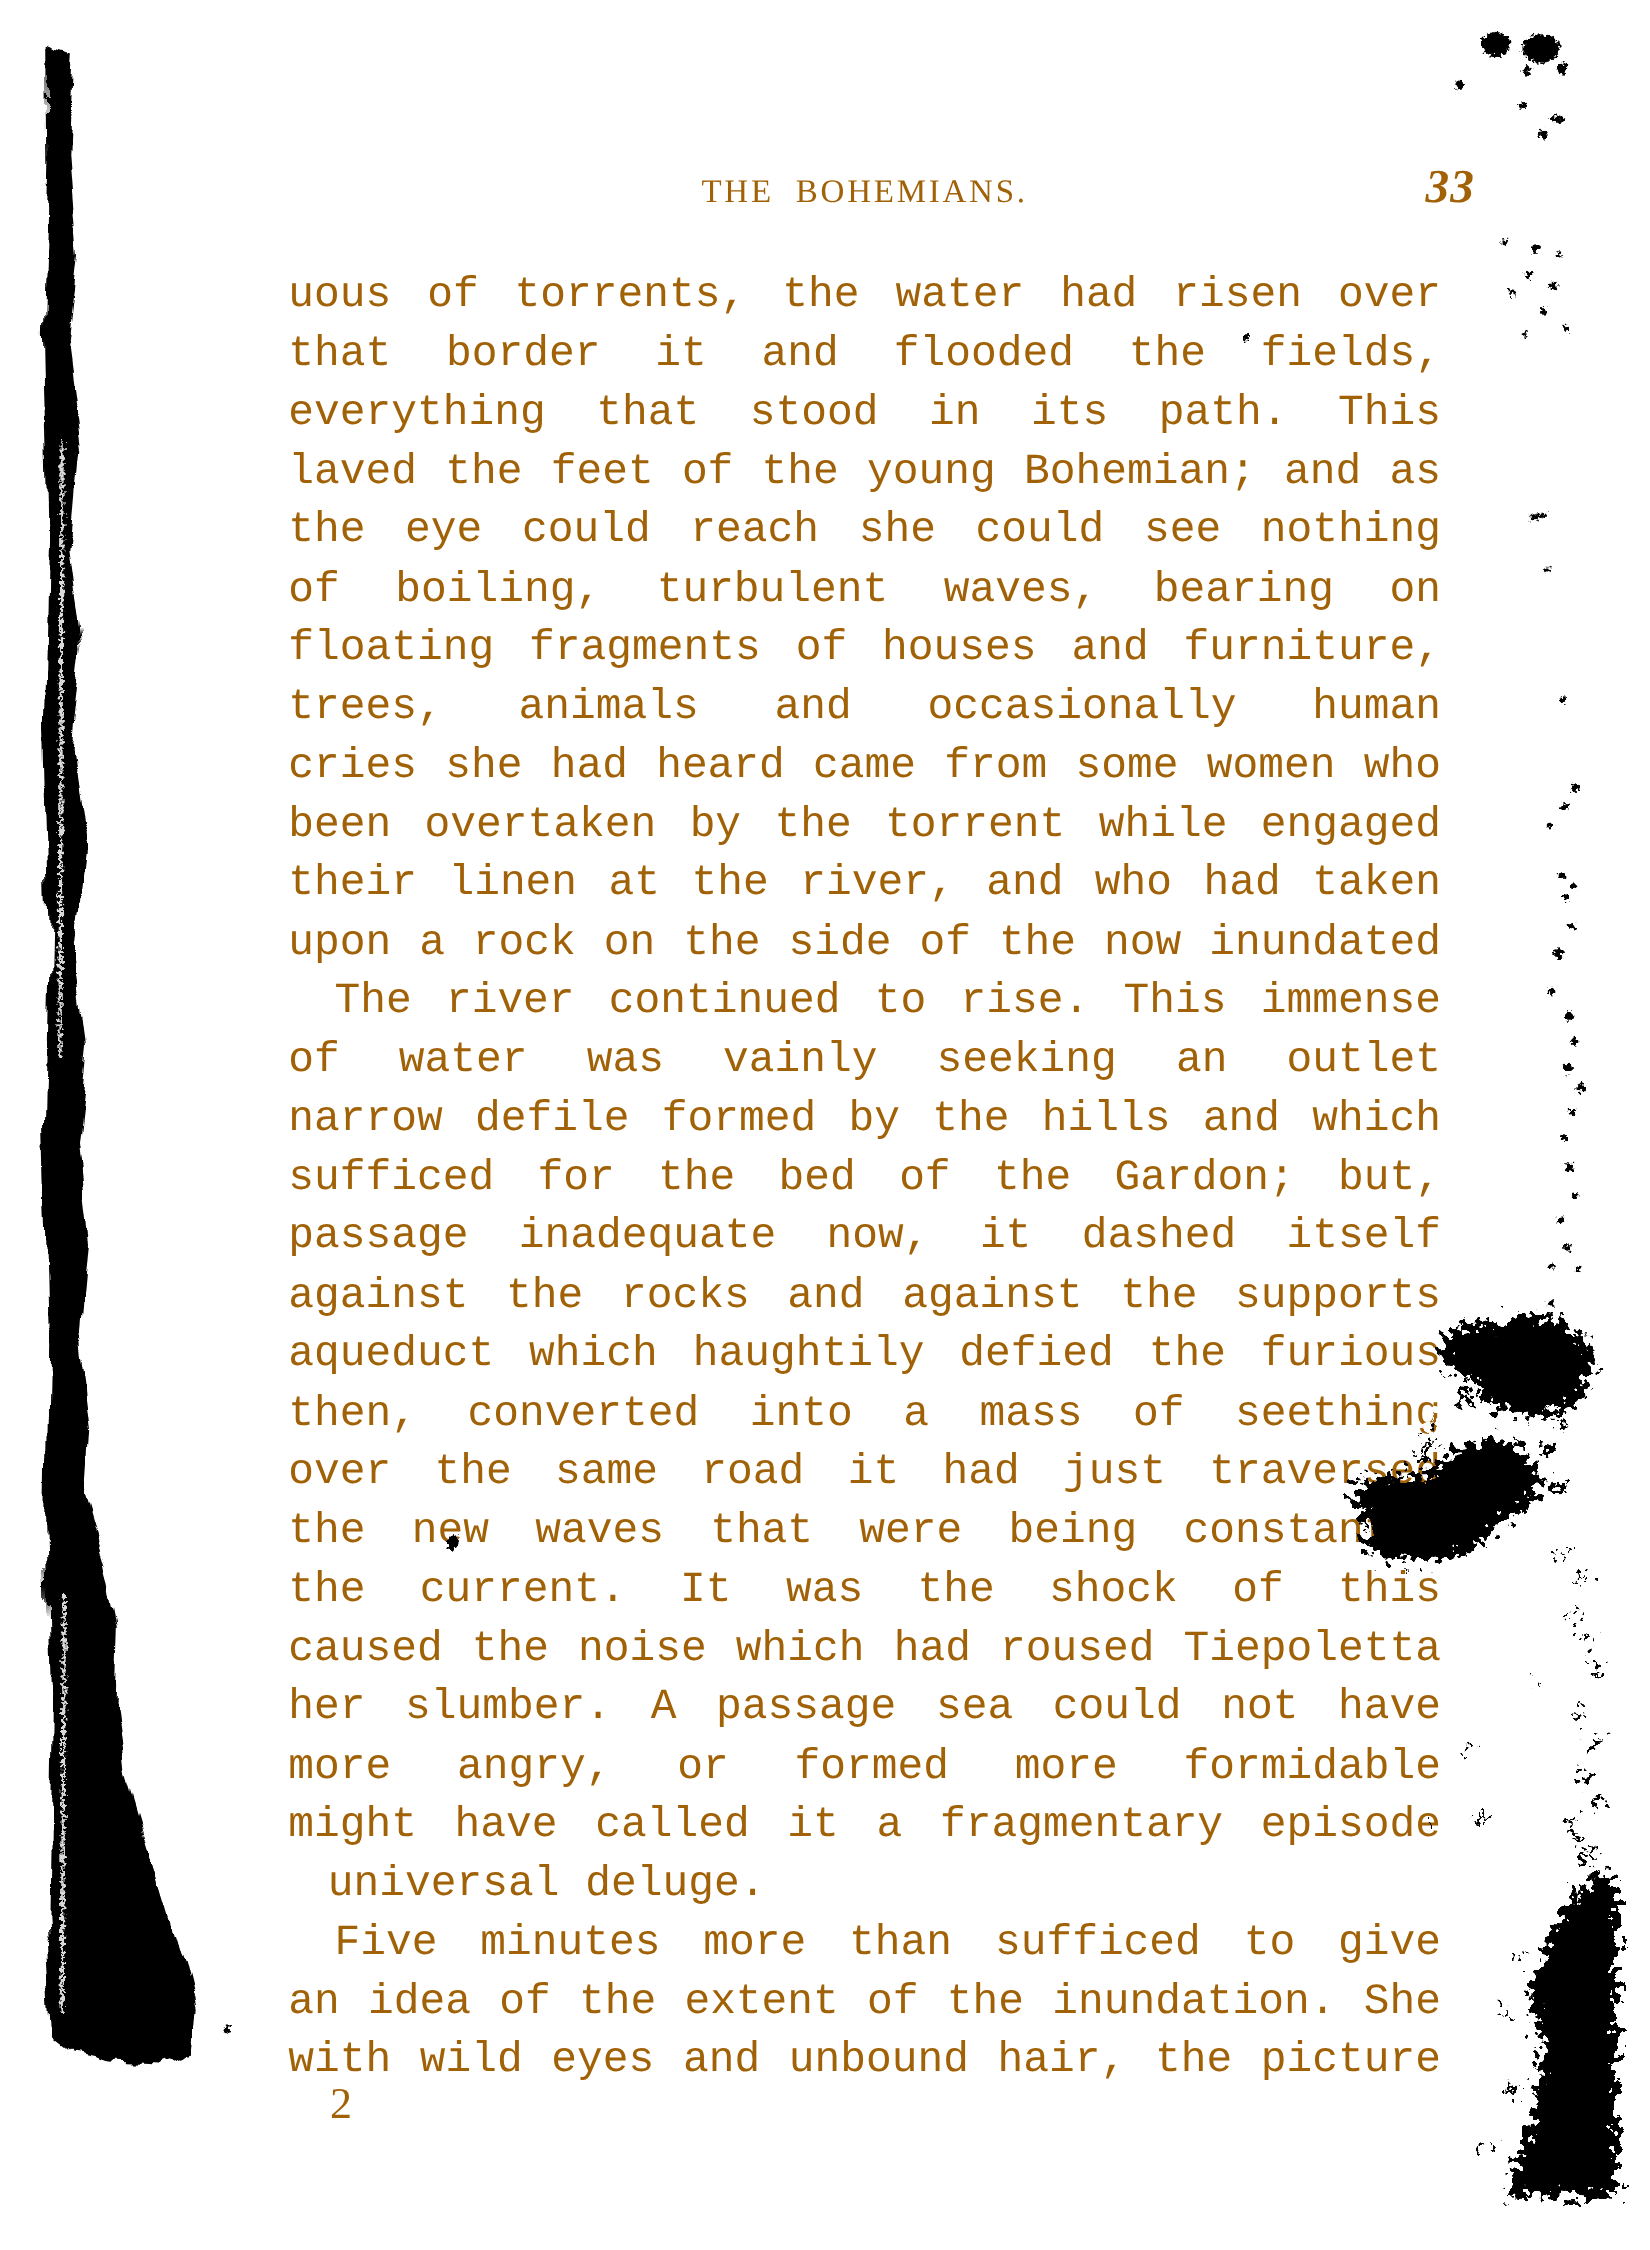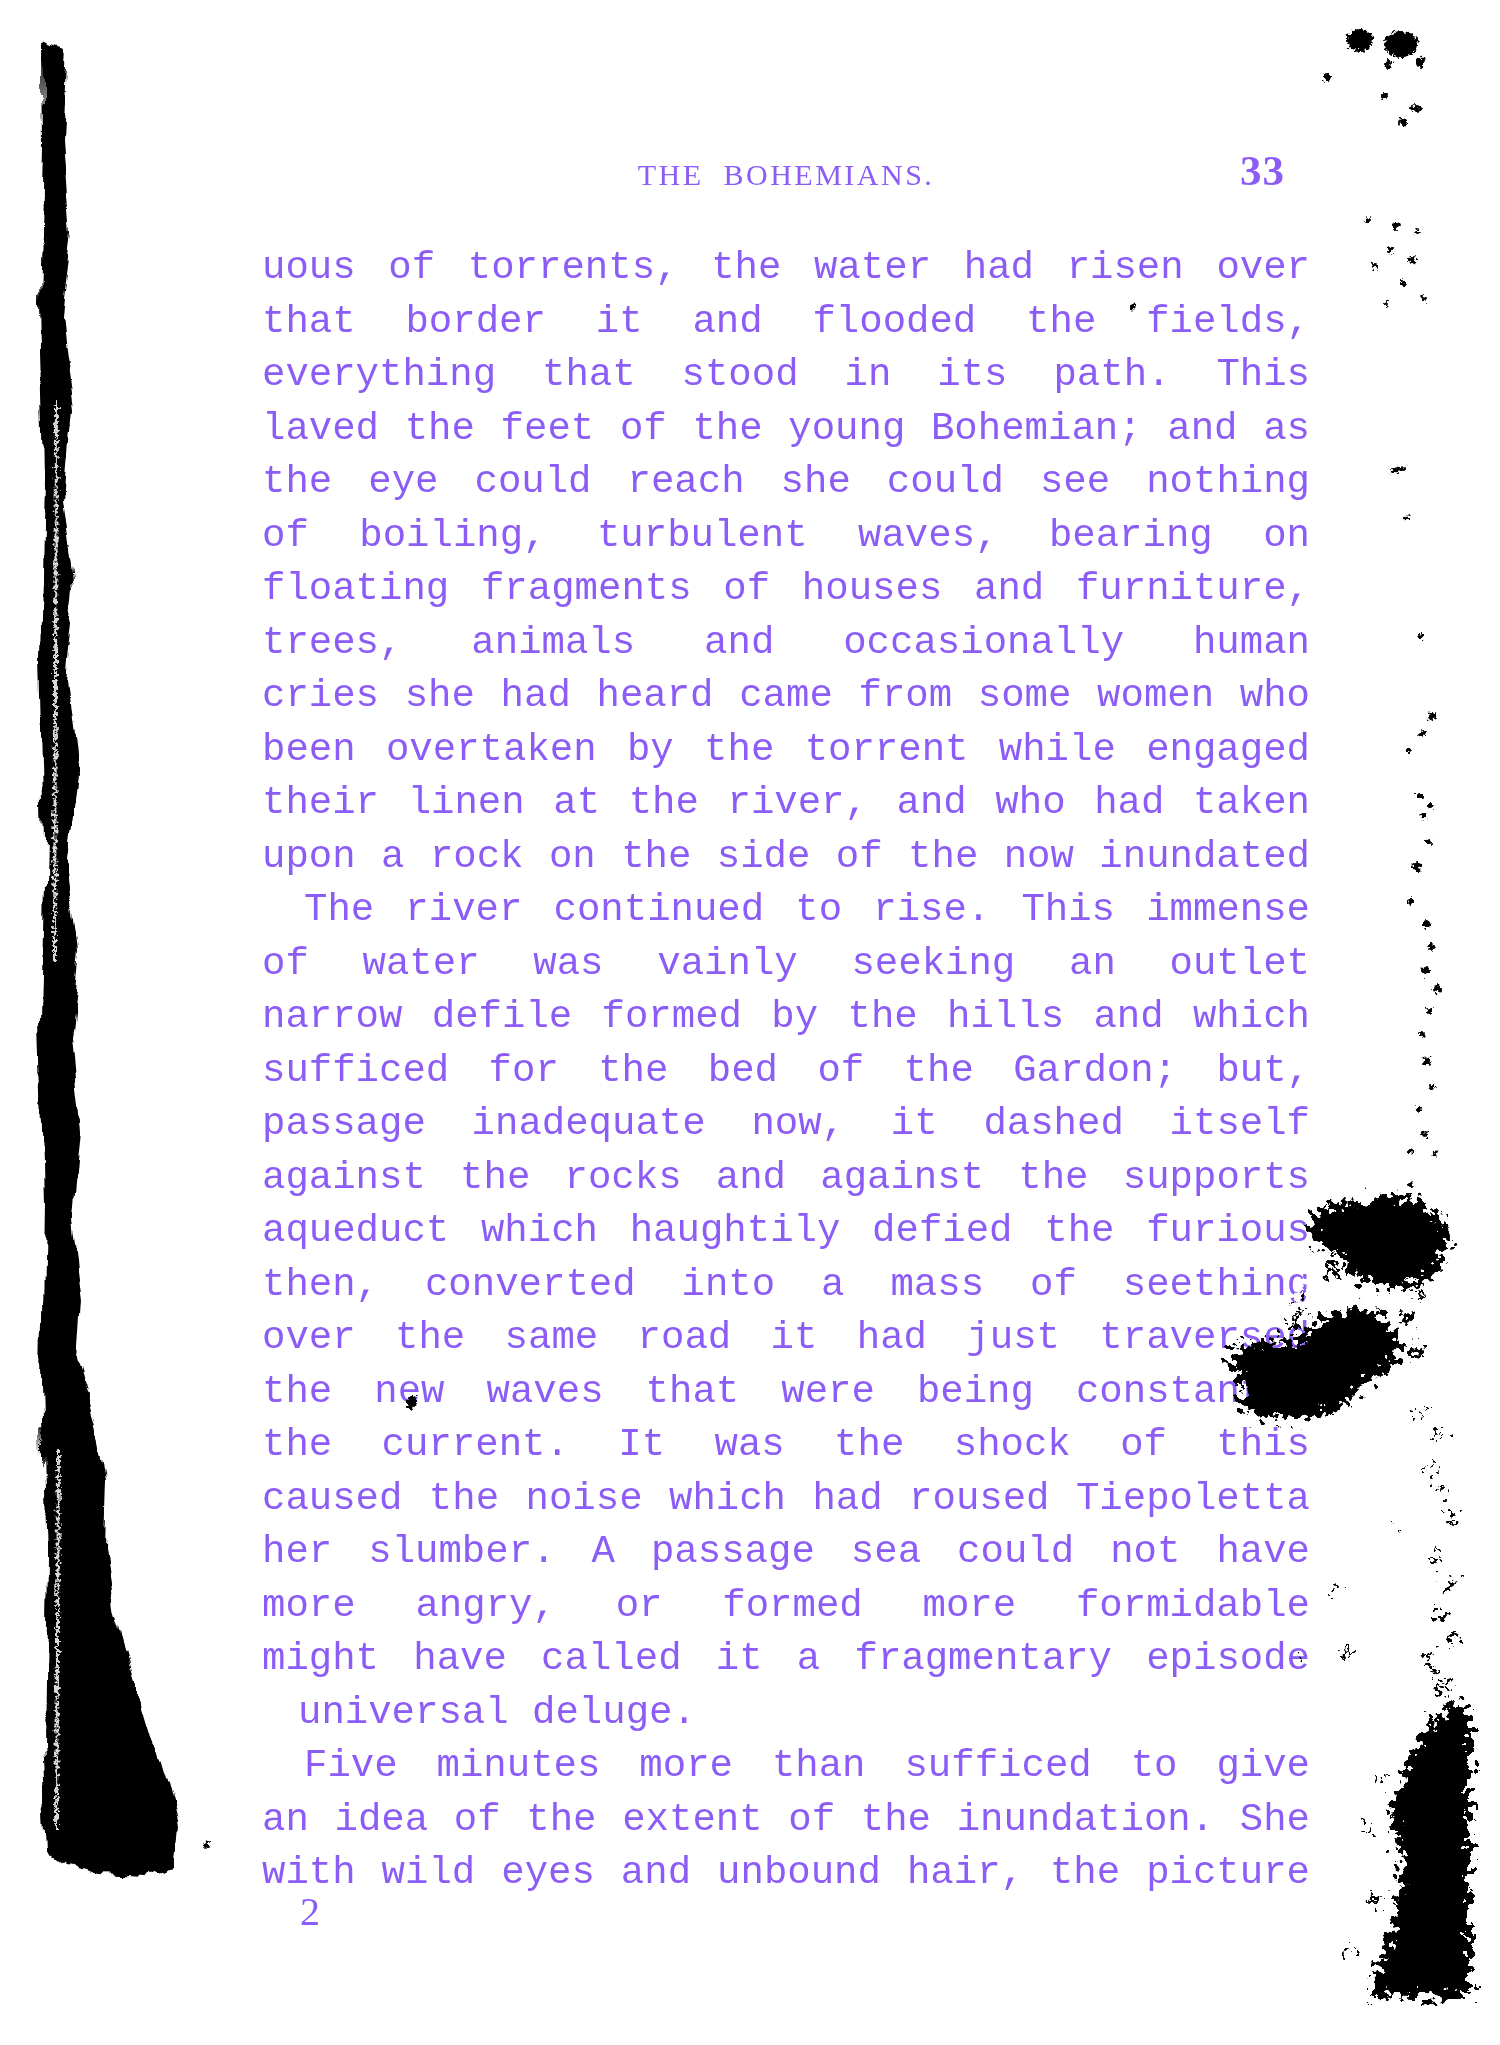--- a/index.html
+++ b/index.html
@@ -7,40 +7,41 @@
     padding: 0;
     background: #ffffff;
   }
   .page {
     position: relative;
     width: 1500px;
     height: 2045px;
     background: #ffffff;
     overflow: hidden;
     font-family: "Liberation Serif", "DejaVu Serif", serif;
-    color: #8b5cf6;
+    color: #a16207;
   }
   .running-head {
     position: absolute;
     left: 262px;
     top: 158px;
     width: 1048px;
     text-align: center;
     font-size: 30px;
     letter-spacing: 2.5px;
     word-spacing: 10px;
     white-space: nowrap;
   }
   .page-number {
     position: absolute;
-    left: 1240px;
+    left: 1296px;
     top: 146px;
     font-size: 43px;
     font-weight: bold;
     letter-spacing: 1px;
+    font-style: italic;
   }
   .text-block {
     position: absolute;
     left: 262px;
     top: 242px;
     width: 1048px;
   }
   .paragraph { margin: 0; padding: 0; }
   .line {
     height: 53.5px;

